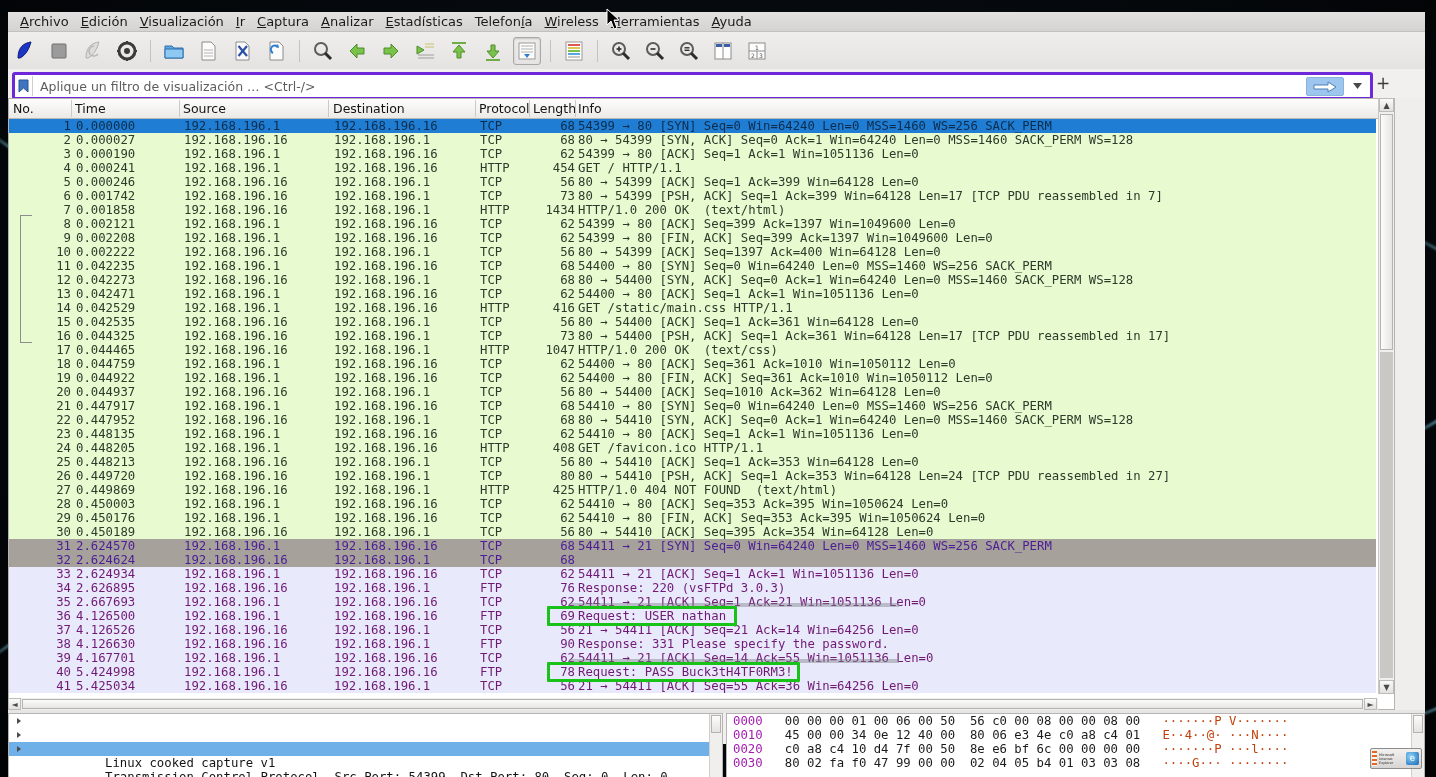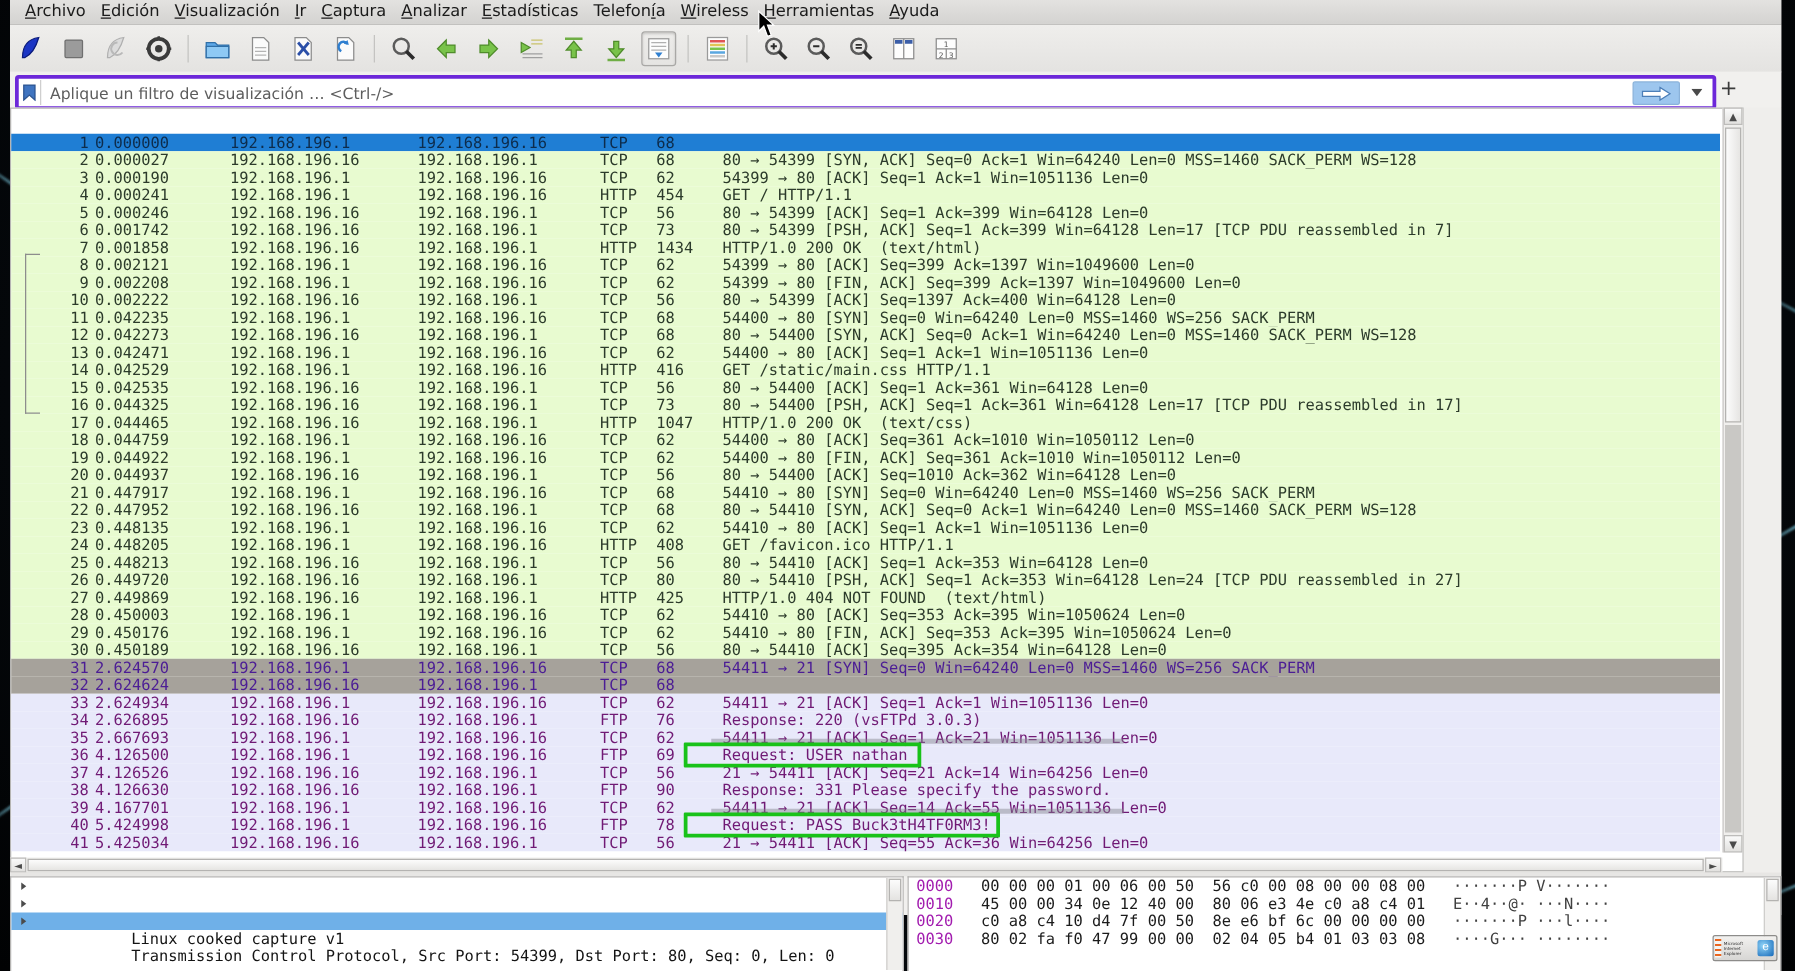--- a/index.html
+++ b/index.html
@@ -6,21 +6,21 @@
   body{width:1436px;height:777px;overflow:hidden;font-family:"DejaVu Sans","Liberation Sans",sans-serif;}
   .desktop{position:absolute;left:0;top:0;width:1436px;height:777px;
            background:radial-gradient(ellipse at 50% 40%,#0a1018 0%,#04070a 70%,#010203 100%);overflow:hidden;}
   .streak{position:absolute;height:2px;background:linear-gradient(90deg,rgba(120,220,255,0) 0%,rgba(140,230,255,.75) 50%,rgba(120,220,255,0) 100%);filter:blur(1px);}
   .sl1{left:-30px;top:150px;width:90px;transform:rotate(35deg);}
   .sl2{left:-30px;top:640px;width:90px;transform:rotate(-35deg);}
   .sr1{left:1390px;top:255px;width:120px;transform:rotate(28deg);}
   .sr2{left:1392px;top:420px;width:90px;transform:rotate(-30deg);}
   .sr3{left:1388px;top:705px;width:110px;transform:rotate(-22deg);}
 
-  .window{position:absolute;left:8px;top:0;width:1417px;height:732px;background:#f1f0ee;text-decoration:underline;}
+  .window{position:absolute;left:8px;top:12px;width:1417px;height:732px;background:#f1f0ee;text-decoration:underline;}
 
   
   .menubar{position:absolute;left:0;top:0;width:1417px;height:20px;
            background:linear-gradient(180deg,#e3e2e0 0%,#d4d3d1 100%);
            border-bottom:1px solid #c2c1bf;display:flex;align-items:center;padding-left:6px;box-sizing:border-box;}
   .menu-item{font-size:13px;color:#1b1b1b;padding:0 6px;line-height:18px;white-space:nowrap;}
   .mn{text-decoration:underline;}
 
   
   .toolbar{position:absolute;left:0;top:20px;width:1417px;height:37px;
@@ -47,21 +47,21 @@
   .hsep{position:absolute;top:1px;width:1px;height:17px;background:#cbcac8;}
   .plist-rows{position:absolute;left:0;top:20px;width:1367px;
       font-family:"DejaVu Sans Mono","Liberation Mono",monospace;font-size:12.3px;}
   .prow{position:relative;height:14px;line-height:14px;white-space:pre;}
   .prow span{position:absolute;top:0;}
   .c-no{left:1px;width:61px;text-align:right;}
   .c-time{left:67px;}
   .c-src{left:175px;}
   .c-dst{left:325px;}
   .c-proto{left:471px;}
-  .c-len{left:476px;width:90px;margin-left:40px;}
+  .c-len{left:476px;width:90px;text-align:right;}
   .c-info{left:569px;}
   .prow[data-style="green"]{background:#e8fbd0;color:#2c3b2b;}
   .prow[data-style="lavender"]{background:#e8e9fa;color:#701a75;}
   .prow[data-style="gray"]{background:#a6a29b;color:#4c1d95;}
   .prow[data-style="selected"]{background:#1f7ed4;color:#0d2c4c;}
 
   .conv-bracket{position:absolute;left:11px;top:116px;width:11px;height:126px;
       border-left:1px solid #8d8d8d;border-top:1px solid #8d8d8d;border-bottom:1px solid #8d8d8d;}
   .artifact{position:absolute;height:4px;background:rgba(130,130,140,.45);}
 
@@ -84,21 +84,21 @@
   .drow{position:relative;height:14px;line-height:14px;padding-left:22px;
       font-family:"DejaVu Sans Mono","Liberation Mono",monospace;font-size:12.3px;color:#141414;white-space:pre;}
   .drow .tri{position:absolute;left:8px;top:4px;width:0;height:0;border-left:4px solid #4c4c4c;border-top:3px solid transparent;border-bottom:3px solid transparent;}
   .drow[data-sel="true"]{background:#6fb0e8;}
   .dv-scroll{position:absolute;right:0;top:0;width:12px;height:74px;background:#f0efed;border-left:1px solid #cfcecc;}
   .dv-thumb{position:absolute;left:1px;top:1px;width:10px;height:18px;background:linear-gradient(180deg,#fcfcfc,#e4e3e1);border:1px solid #b4b3b1;box-sizing:border-box;}
 
   .bytes-pane{position:absolute;left:718px;top:701px;width:699px;height:76px;background:#fff;border:1px solid #b5b4b2;border-bottom:none;box-sizing:border-box;overflow:hidden;}
   .brow{height:14px;line-height:14px;font-family:"DejaVu Sans Mono","Liberation Mono",monospace;font-size:12.3px;color:#1b1b1b;white-space:pre;padding-left:6px;}
   .boff{color:#a21caf;}
-  .bascii{color:#404040;}
+  .bascii{color:#c2410c;}
 
   .ie-badge{position:absolute;left:1370px;top:748px;width:50px;height:19px;
       background:linear-gradient(180deg,#f2f1ef,#d7d6d4);border:1px solid #8d8c8a;border-radius:2px;display:flex;align-items:center;overflow:hidden;}
   .ie-stripes{width:5px;height:15px;margin-left:1px;background:repeating-linear-gradient(180deg,#e9651f 0 2px,#f6f5f3 2px 4px);}
   .ie-text{flex:1;font-size:3.4px;line-height:4px;color:#2b2b2b;padding-left:2px;}
   .ie-e{width:13px;height:13px;margin-right:2px;border-radius:2px;background:radial-gradient(circle at 35% 35%,#8fd3f7,#1367b8);color:#fff;font-size:9px;line-height:13px;text-align:center;font-family:"DejaVu Serif","Liberation Serif",serif;}
 
   .cursor{position:absolute;left:606px;top:8px;width:16px;height:24px;}
 </style>
 </head>
@@ -329,29 +329,45 @@
         <span class="combo-arrow">
           <svg width="9" height="6" viewBox="0 0 9 6">
               <path d="M0 0 L9 0 L4.5 6 Z" fill="#4a4a4a"></path>
             </svg>
         </span>
       </div>
       <div class="plus-btn">+</div>
     </div>
 
     <div class="plist">
+      <div class="plist-header">
+        <span class="hcell" style="left:4px;">No.</span>
+        <span class="hcell" style="left:66px;">Time</span>
+        <span class="hcell" style="left:174px;">Source</span>
+        <span class="hcell" style="left:324px;">Destination</span>
+        <span class="hcell" style="left:470px;">Protocol</span>
+        <span class="hcell" style="left:524px;">Length</span>
+        <span class="hcell" style="left:569px;">Info</span>
+        <span class="hsep" style="left:62px;"></span>
+        <span class="hsep" style="left:170px;"></span>
+        <span class="hsep" style="left:319px;"></span>
+        <span class="hsep" style="left:466px;"></span>
+        <span class="hsep" style="left:520px;"></span>
+        <span class="hsep" style="left:566px;"></span>
+      </div>
 
       <div class="plist-rows">
         <div class="prow" data-style="selected">
           <span class="c-no">1</span>
           <span class="c-time">0.000000</span>
           <span class="c-src">192.168.196.1</span>
           <span class="c-dst">192.168.196.16</span>
           <span class="c-proto">TCP</span>
           <span class="c-len">68</span>
+          <span class="c-info">54399 → 80 [SYN] Seq=0 Win=64240 Len=0 MSS=1460 WS=256 SACK_PERM</span>
         </div>
 
         <div class="prow" data-style="green">
           <span class="c-no">2</span>
           <span class="c-time">0.000027</span>
           <span class="c-src">192.168.196.16</span>
           <span class="c-dst">192.168.196.1</span>
           <span class="c-proto">TCP</span>
           <span class="c-len">68</span>
           <span class="c-info">80 → 54399 [SYN, ACK] Seq=0 Ack=1 Win=64240 Len=0 MSS=1460 SACK_PERM WS=128</span>

